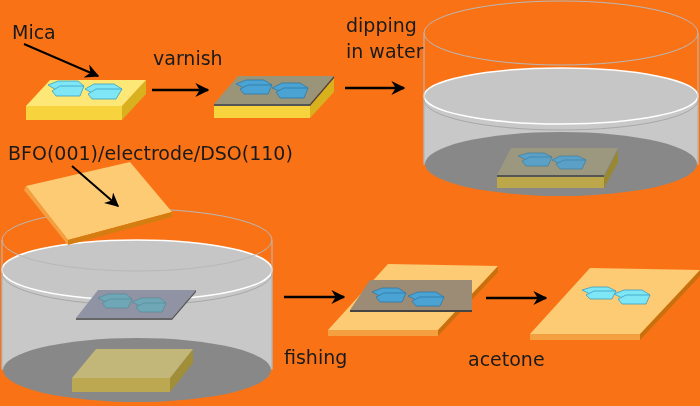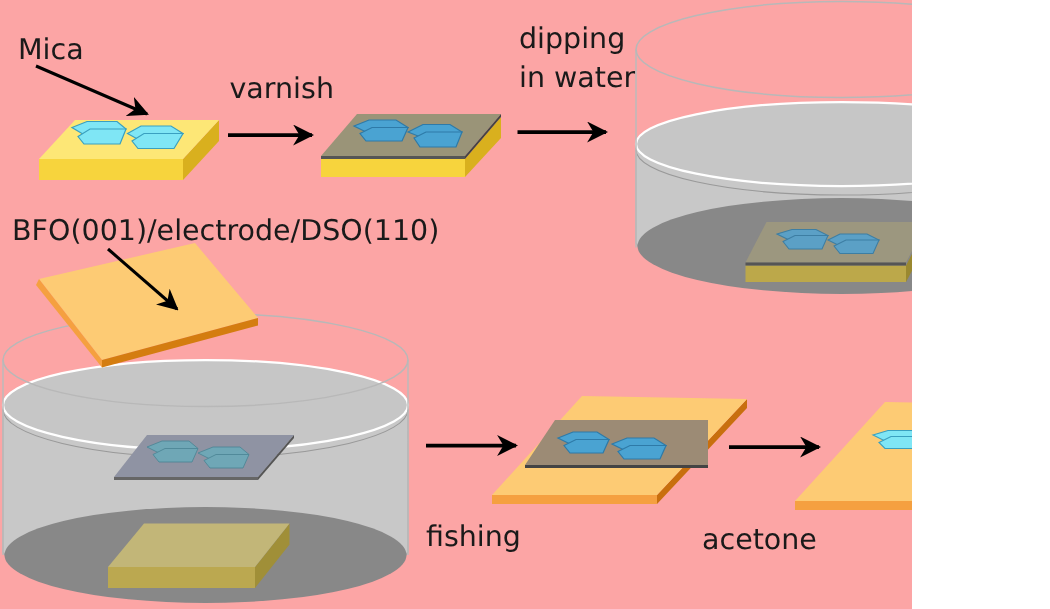--- a/index.html
+++ b/index.html
@@ -1,16 +1,16 @@
 <!DOCTYPE html>
 <html><head>
   <meta charset="utf-8">
   <style>
     html, body { margin: 0; padding: 0; background: #ffffff; }
-    #stage { position: relative; width: 608px; height: 406px; overflow: hidden; background: #fca5a5; }
+    #stage { position: relative; width: 700px; height: 406px; overflow: hidden; background: #f97316; }
     svg { position: absolute; left: 0; top: 0; }
     .lbl { font-family: "DejaVu Sans", sans-serif; font-size: 19px; fill: #1a1a1a; }
   </style>
 </head>
 <body>
 
 <div id="stage">
 <svg width="700" height="406" viewBox="0 0 700 406" xmlns="http://www.w3.org/2000/svg">
   <defs>
     <marker id="ah" viewBox="0 0 20 20" refX="18" refY="10" markerWidth="14" markerHeight="14" markerUnits="userSpaceOnUse" orient="auto">

